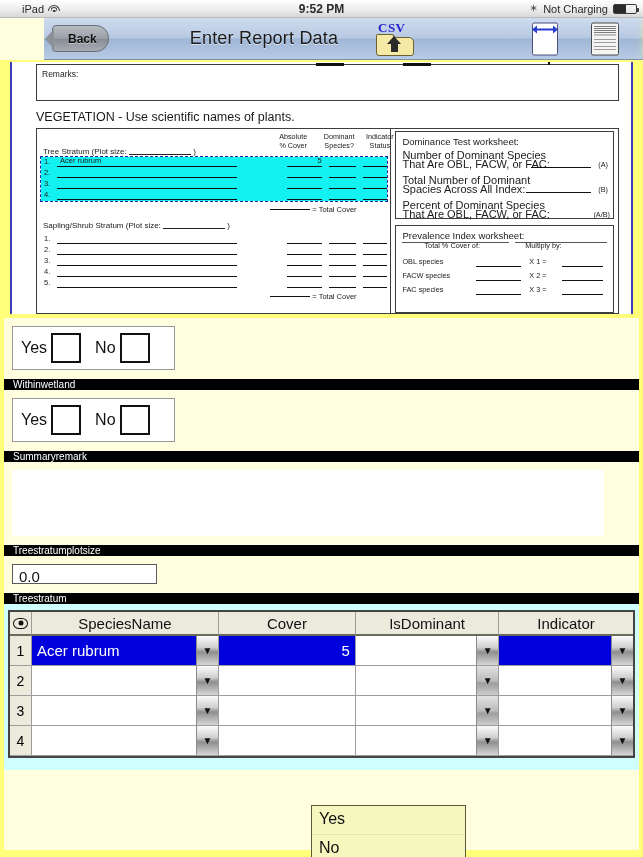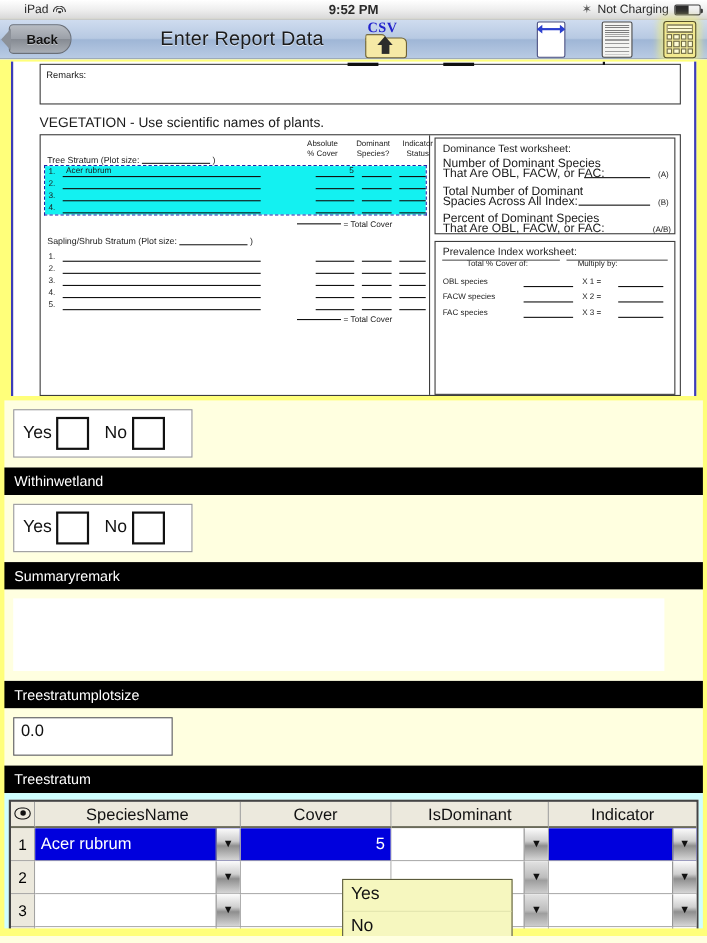--- a/index.html
+++ b/index.html
@@ -29,25 +29,25 @@
   .wifi-ico i:nth-child(2){ width:7px; height:3.5px; top:3.5px;}
   .wifi-ico i:nth-child(3){ width:2.5px; height:2.5px; top:6px; border-radius:50%; background:#3a3a3a; border:none;}
   .bt-ico { font-size: 11px; color:#5a5a5a; }
   .battery { width: 24px; height: 10px; border: 1px solid #3a3a3a; border-radius: 2px; position: relative; }
   .battery::after { content:""; position:absolute; right:-3px; top:3px; width:2px; height:4px;
       background:#3a3a3a; border-radius: 0 1px 1px 0;}
   .battery i { display:block; height:100%; width:55%; background:#2b2b2b; }
 
   
   .navbar {
-    position: relative; height: 36px;
+    position: relative; height: 42px;
     background: linear-gradient(to bottom,
         #cfdcef 0%, #b7c9e2 48%, #9fb6d6 52%, #b9cbe4 100%);
     border-bottom: 1px solid #7d8fa8;
-    display: flex; align-items: center;
+    display: flex; align-items: center; margin-left: 44px;
   }
   .back-btn {
     position: absolute; left: 8px;
     height: 27px; padding: 0 11px 0 15px;
     display: flex; align-items: center;
     background: linear-gradient(to bottom, #b8bcc2 0%, #9ba0a8 50%, #868b93 51%, #a8adb4 100%);
     border: 1px solid #6a6f77;
     border-radius: 4px 13px 13px 4px;
     color: #111; font-size: 12px; font-weight: bold;
     text-shadow: 0 1px 0 rgba(255,255,255,.45);
@@ -105,21 +105,21 @@
       background-image: repeating-linear-gradient(to bottom,#8a845a 0 1px,#fdfbd4 1px 2.4px);}
   .ico-calc .keys{position:absolute;bottom:2px;left:2px;right:2px;height:19px;
       display:grid;grid-template-columns:repeat(4,1fr);grid-template-rows:repeat(3,1fr);gap:1px;}
   .ico-calc .keys b{background:#fdfbd4;border:.5px solid #6e6940;display:block;}
 
   
   .content { width: 643px; height: 797px; background: #ffffe0; position: relative; overflow: hidden; }
 
   
   .formpanel {
-    margin: 0 auto; width: 643px; height: 310px;
+    margin: 0 auto; width: 643px; height: 258px;
     background: #ffff7a; padding: 2px 10px 4px 10px; position: relative;
   }
   .formsheet {
     width: 100%; height: 100%; background: #fff; position: relative;
     border-left: 2px solid #3d3db8; border-right: 2px solid #3d3db8;
     font-family: "Liberation Sans", sans-serif; color:#1a1a1a;
     overflow: hidden;
   }
   .fs-inner { position:absolute; inset:0 6px; }
 
@@ -172,32 +172,32 @@
   .pi-head .b{position:absolute;left:60%;}
   .pi-head .r1{position:absolute;left:0;right:48%;bottom:-2px;border-bottom:1px solid #555;}
   .pi-head .r2{position:absolute;left:55%;right:0;bottom:-2px;border-bottom:1px solid #555;}
   .pirow{position:absolute;left:6px;right:6px;height:13px;font-size:7.3px;}
   .pirow .lbl{position:absolute;left:0;top:1px;}
   .pirow .f1{position:absolute;left:36%;width:22%;bottom:2px;border-bottom:1.3px solid #111;}
   .pirow .mx{position:absolute;left:62%;top:1px;}
   .pirow .f2{position:absolute;left:78%;width:20%;bottom:2px;border-bottom:1.3px solid #111;}
 
   
-  .secbar { background:#000; color:#fff; font-size:13px; padding:5px 13px; }
+  .secbar { background:#000; color:#fff; font-size:10px; padding:0 13px; }
   .fieldwrap { padding: 8px 12px 9px 12px; background:#ffffe0; }
 
   .yesno {
     display:inline-flex; align-items:center; gap:0;
     background:#fff; border:1px solid #9a9a9a; padding:6px 10px 6px 8px;
   }
   .yesno span { font-size:16px; color:#111; }
   .yesno .cb { width:30px; height:30px; border:2px solid #111; background:#fff; margin:0 14px 0 4px; cursor:pointer;}
 
   .bigtext { width:592px; height:66px; background:#fff; border:none; }
-  .numfield { width:145px; height:35px; background:#fff; border:1px solid #5a5a5a;
+  .numfield { width:145px; height:20px; background:#fff; border:1px solid #5a5a5a;
       font-size:15px; padding:3px 6px; color:#111;}
 
   
   .gridwrap { background:#cfffff; padding:6px 8px 12px 8px; }
   .grid { width:100%; border:2px solid #444; border-collapse:separate; border-spacing:0;
       background:#fff; table-layout:fixed;}
   .grid th {
     background:#ece9dd; border-right:1px solid #9c9c9c; border-bottom:2px solid #6b6b5a;
     font-size:15px; font-weight:normal; color:#111; height:24px; text-align:center;
   }

